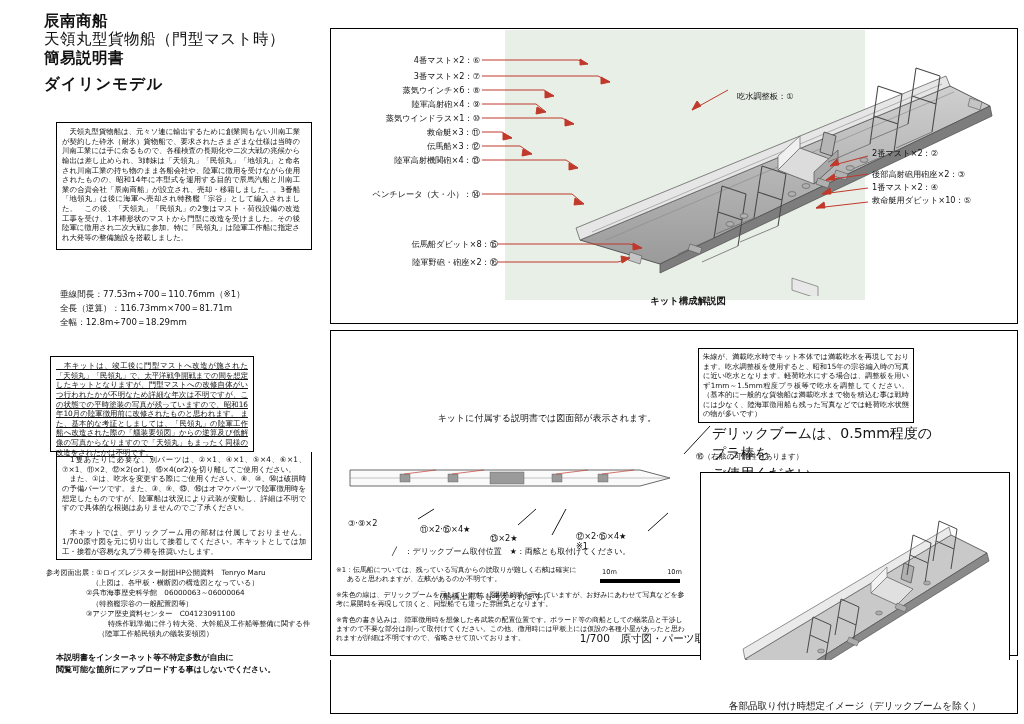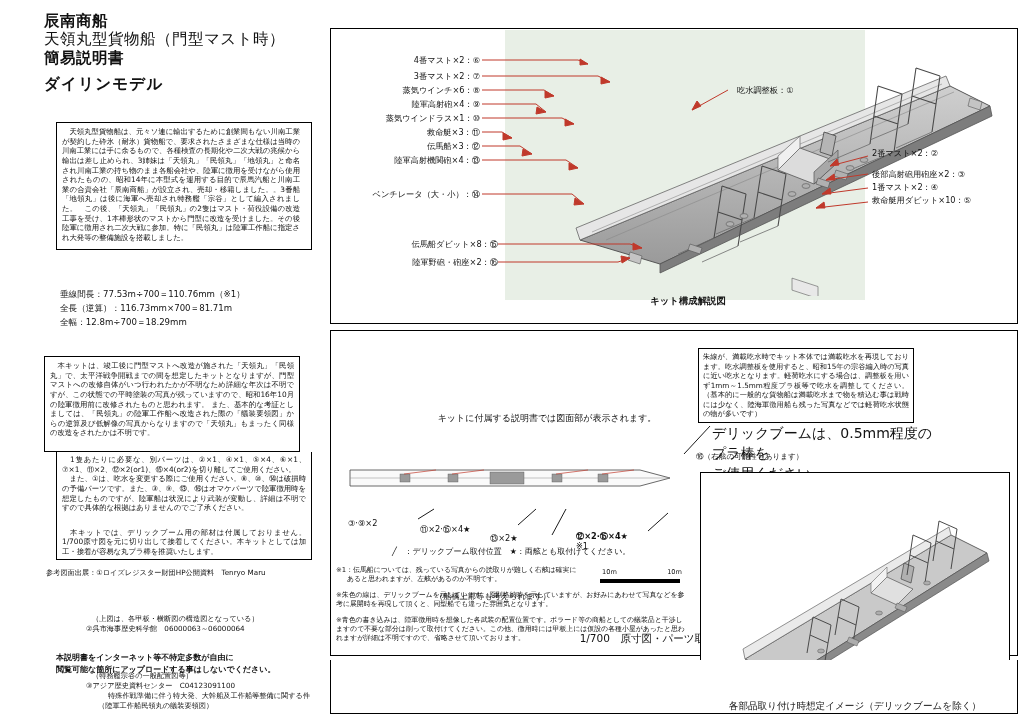--- a/index.html
+++ b/index.html
@@ -26,36 +26,37 @@
   .histbox{
     position:absolute;left:56px;top:122px;width:256px;height:128px;
     border:1.6px solid #000;box-sizing:border-box;
     padding:4px 11px 3px 5px;
     font-size:7.4px;line-height:1.30;text-align:justify;
     letter-spacing:-0.05px;
   }
   .specs{position:absolute;left:60px;top:288px;width:250px;font-size:8.6px;line-height:1.62;}
 
   .kitbox{
-    position:absolute;left:44px;top:356px;width:256px;height:96px;
+    position:absolute;left:50px;top:356px;width:204px;height:96px;
     border:1.6px solid #000;box-sizing:border-box;
     padding:4px 5px;font-size:7.4px;line-height:1.30;text-align:justify;
     letter-spacing:-0.05px;
+    text-decoration:underline;
   }
   .partsbox{
     position:absolute;left:56px;top:452px;width:256px;height:108px;
     border:1.6px solid #000;box-sizing:border-box;
     border-top:none;
     padding:3px 5px;font-size:7.4px;line-height:1.30;text-align:justify;
     letter-spacing:-0.05px;
   }
   .partsbox p{margin:0;}
   .partsbox p.gap{margin-top:15px;}
   .refs{position:absolute;left:46px;top:568px;width:290px;font-size:7.2px;line-height:1.42;}
-  .refs .ind1{padding-left:46px;margin-top:36px;}
+  .refs .ind1{padding-left:46px;}
   .refs .ind2{padding-left:52px;}
   .refs .ind3{padding-left:62px;}
   .refs .ind4{padding-left:40px;}
   .notice{position:absolute;left:56px;top:652px;width:270px;font-size:8px;line-height:1.45;font-weight:700;}
 
   
   .frame{position:absolute;border:1.6px solid #000;box-sizing:border-box;background:#fff;}
   #frame-top{left:330px;top:28px;width:688px;height:296px;}
   #frame-mid{left:330px;top:330px;width:688px;height:326px;}
   #frame-bot{left:330px;top:660px;width:688px;height:54px;border-top:none;}
@@ -264,21 +265,21 @@
     <div class="lbl lbl-r" style="left:382px;top:100px;width:98px;">陸軍高射砲×4：⑨</div>
     <div class="lbl lbl-r" style="left:358px;top:114px;width:122px;">蒸気ウインドラス×1：⑩</div>
     <div class="lbl lbl-r" style="left:382px;top:128px;width:98px;">救命艇×3：⑪</div>
     <div class="lbl lbl-r" style="left:382px;top:142px;width:98px;">伝馬船×3：⑫</div>
     <div class="lbl lbl-r" style="left:358px;top:156px;width:122px;">陸軍高射機関砲×4：⑬</div>
     <div class="lbl lbl-r" style="left:358px;top:190px;width:122px;">ベンチレータ（大・小）：⑭</div>
 
     <div class="lbl lbl-r" style="left:348px;top:240px;width:150px;">伝馬船ダビット×8：⑮</div>
     <div class="lbl lbl-r" style="left:348px;top:258px;width:150px;">陸軍野砲・砲座×2：⑯</div>
 
-    <div class="lbl" style="left:730px;top:86px;padding-left:7px;">吃水調整板：①</div>
+    <div class="lbl" style="left:730px;top:92px;padding-left:7px;">吃水調整板：①</div>
 
     <div class="lbl" style="left:872px;top:149px;">2番マスト×2：②</div>
     <div class="lbl" style="left:872px;top:170px;">後部高射砲用砲座×2：③</div>
     <div class="lbl" style="left:872px;top:183px;">1番マスト×2：④</div>
     <div class="lbl" style="left:872px;top:196px;">救命艇用ダビット×10：⑤</div>
   </div>
 
   <div class="cap-top">
     <div>キット構成解説図</div>
   </div>
@@ -316,21 +317,21 @@
       <line x1="222" y1="30" x2="236" y2="4"></line>
       <line x1="318" y1="26" x2="338" y2="8"></line>
     </g>
   </svg>
 
   <div class="plan-labels">
     <div class="pl" style="left:348px;top:518px;">③·⑨×2</div>
     <div class="pl" style="left:420px;top:524px;">⑪×2·⑮×4★</div>
     <div class="pl" style="left:490px;top:533px;">⑬×2★</div>
     <div class="pl pl-sub" style="left:435px;top:544px;margin-top:47px;">（船橋上部等も考えられます）</div>
-    <div class="pl" style="left:576px;top:531px;font-weight:bold;">⑫×2·⑮×4★</div>
+    <div class="pl" style="left:576px;top:531px;">⑫×2·⑮×4★</div>
     <div class="pl pl-sub" style="left:576px;top:541px;">※1</div>
   </div>
 
   <div class="legend-row">
     <span style="display:inline-block;width:10px;">╱</span>
     <span>：デリックブーム取付位置　★：両舷とも取付けてください。</span>
   </div>
 
   <div class="fnotes">
     <p>

